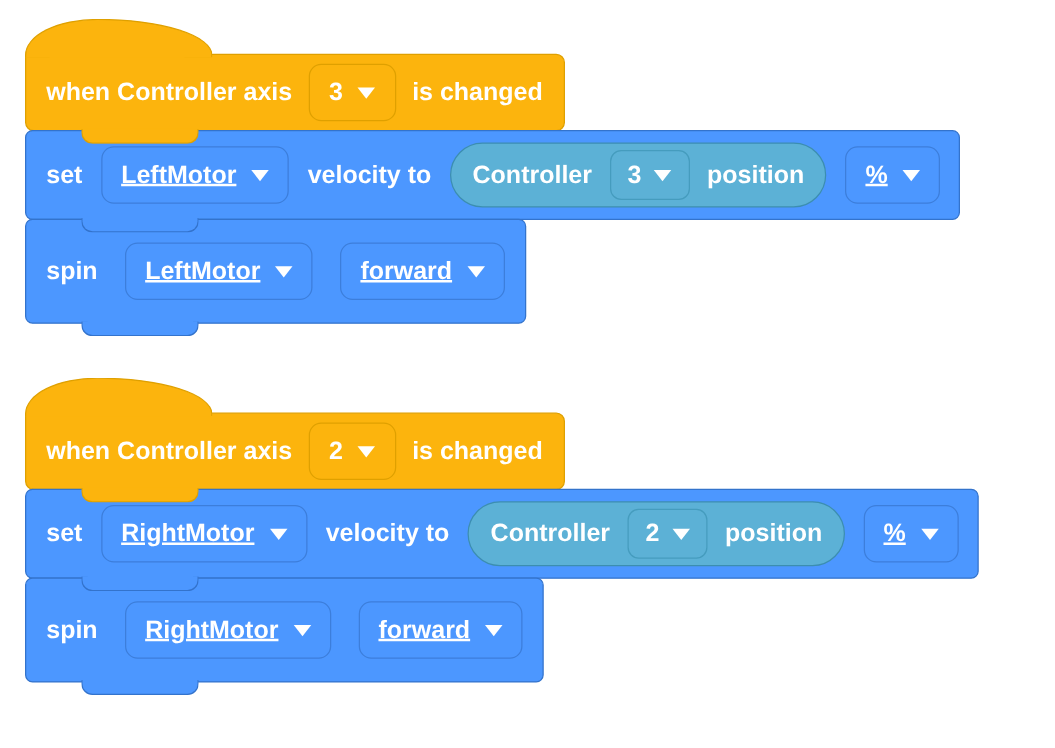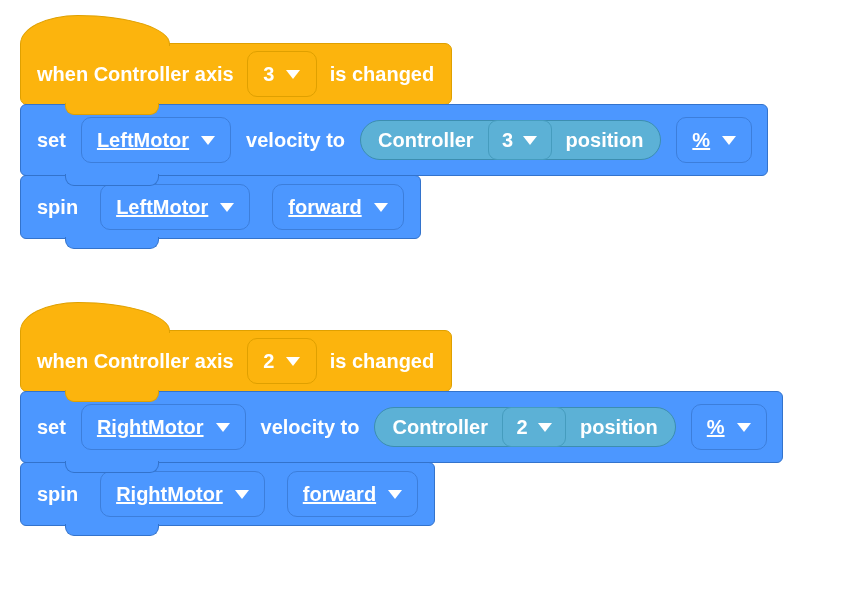--- a/index.html
+++ b/index.html
@@ -52,21 +52,21 @@
     position:absolute;
     top:-29px;left:-1px;
     width:150px;height:31px;
     background:var(--event-fill);
     border:1px solid var(--event-border);
     border-bottom:none;
     border-radius:58px 92px 0 0 / 29px 29px 0 0;
   }
   .cmd{margin-top:-1px;border-radius:6px;}
   .set-block{height:72px;padding:0 15px 0 16px;gap:15px;}
-  .spin-block{height:64px;padding:0 16px;gap:22px;}
+  .spin-block{height:84px;padding:0 16px;gap:22px;}
 
   .field{
     display:flex;
     align-items:center;
     justify-content:center;
     gap:12px;
     height:46px;
     min-width:70px;
     padding:0 15px;
     border-radius:10px;
@@ -76,21 +76,21 @@
   .field-blue{border:1px solid var(--motion-field-border);text-decoration:underline;}
   .field-teal{
     border:1px solid var(--sensing-field-border);
     height:40px;min-width:64px;border-radius:9px;gap:10px;padding:0 12px;
   }
 
   .pill{
     display:flex;
     align-items:center;
     gap:14px;
-    height:40px;
+    height:52px;
     padding:0 17px;
     border-radius:26px;
     background:var(--sensing-fill);
     border:1px solid var(--sensing-border);
   }
 
   .caret{
     display:inline-block;
     width:0;height:0;
     border-left:7px solid transparent;

